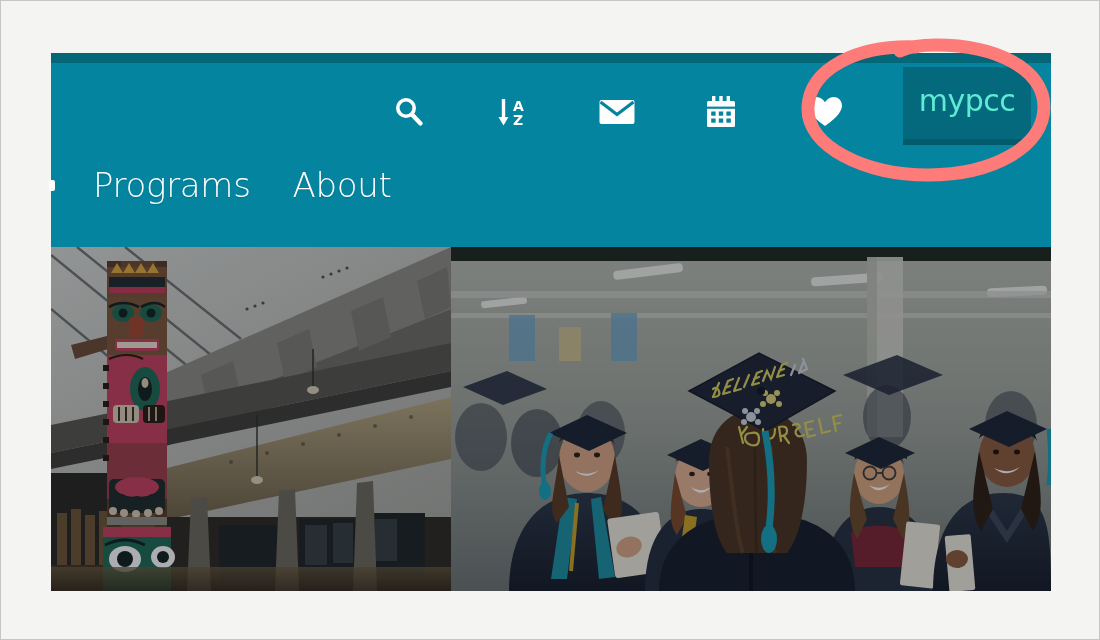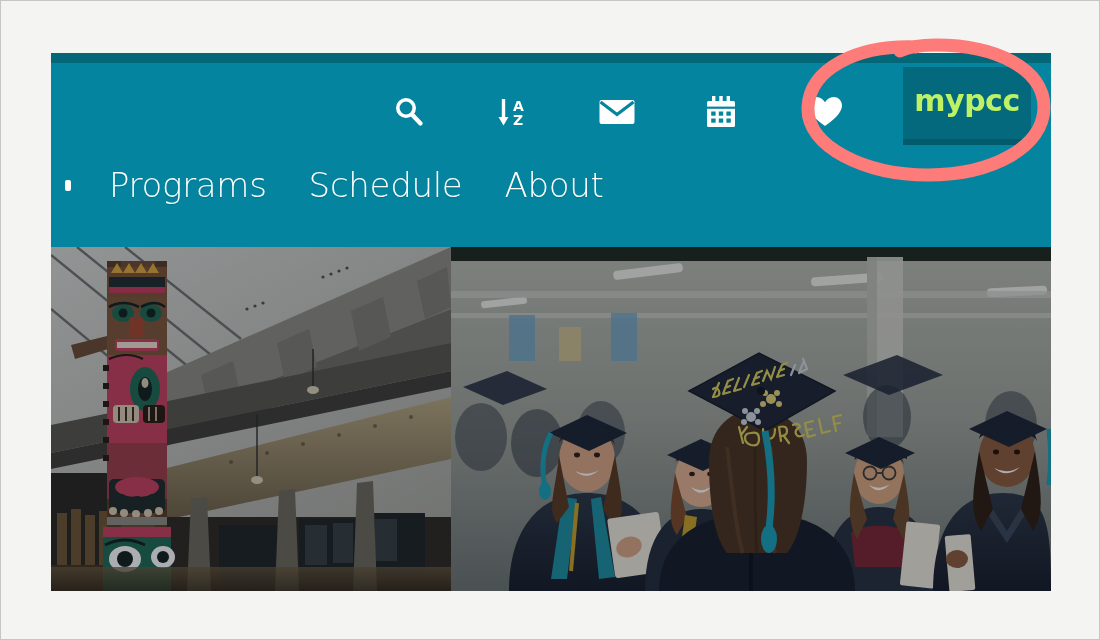--- a/index.html
+++ b/index.html
@@ -78,33 +78,33 @@
     background: #04697d;
     border-bottom: 6px solid #035a6b;
     box-sizing: border-box;
     display: flex;
     align-items: center;
     justify-content: center;
     margin-top: -12px;
     cursor: pointer;
   }
   .mypcc-btn .label {
-    color: #bef264;
+    color: #5eead4;
     font-size: 30px;
     font-family: "DejaVu Sans", sans-serif;
-    font-weight: 700;
+    font-weight: 400;
     letter-spacing: -0.5px;
     line-height: 1;
     padding-bottom: 4px;
   }
 
   
   .menu-row {
     position: absolute;
-    left: 16px;
+    left: 0;
     top: 86px;
     width: 100%;
     height: 72px;
     display: flex;
     align-items: center;
     padding-left: 0px;
     box-sizing: border-box;
   }
   .menu-home-stub {
     width: 6px;
@@ -223,21 +223,20 @@
 
       <div class="mypcc-btn">
         <span class="label">mypcc</span>
       </div>
 
     </div>
 
     <div class="menu-row">
       <div class="menu-home-stub"></div>
       <a class="menu-link">Programs</a>
-      <a class="menu-link">Schedule</a>
       <a class="menu-link">About</a>
     </div>
 
   </div>
 
   <div class="hero">
 
     <div class="hero-tile left">
       <svg viewBox="0 0 400 344" preserveAspectRatio="xMidYMid slice">
         <defs>

